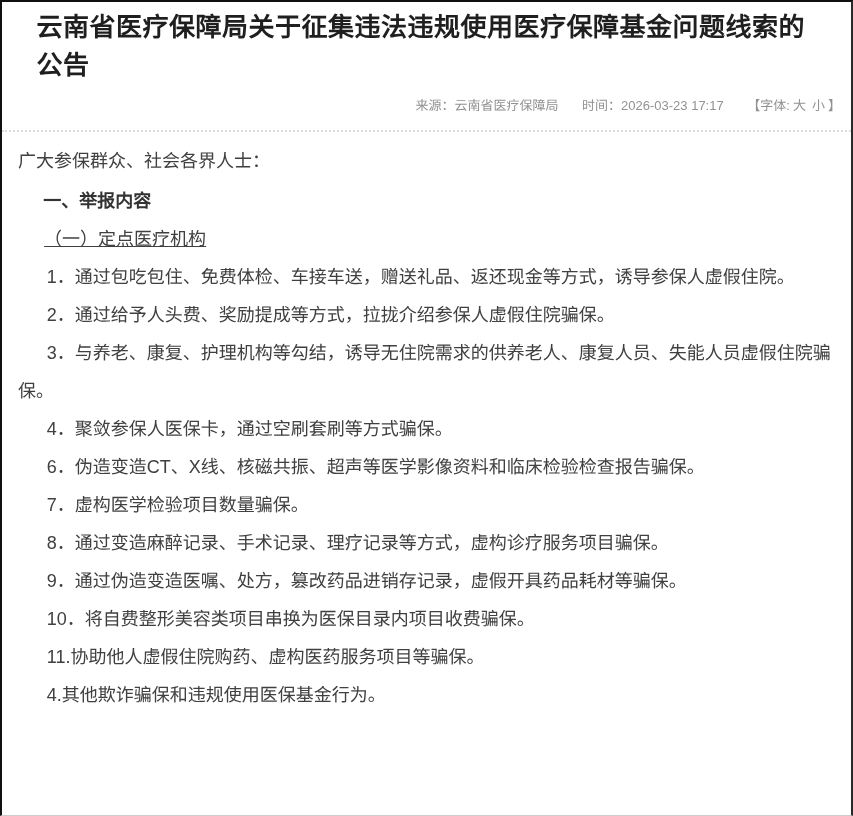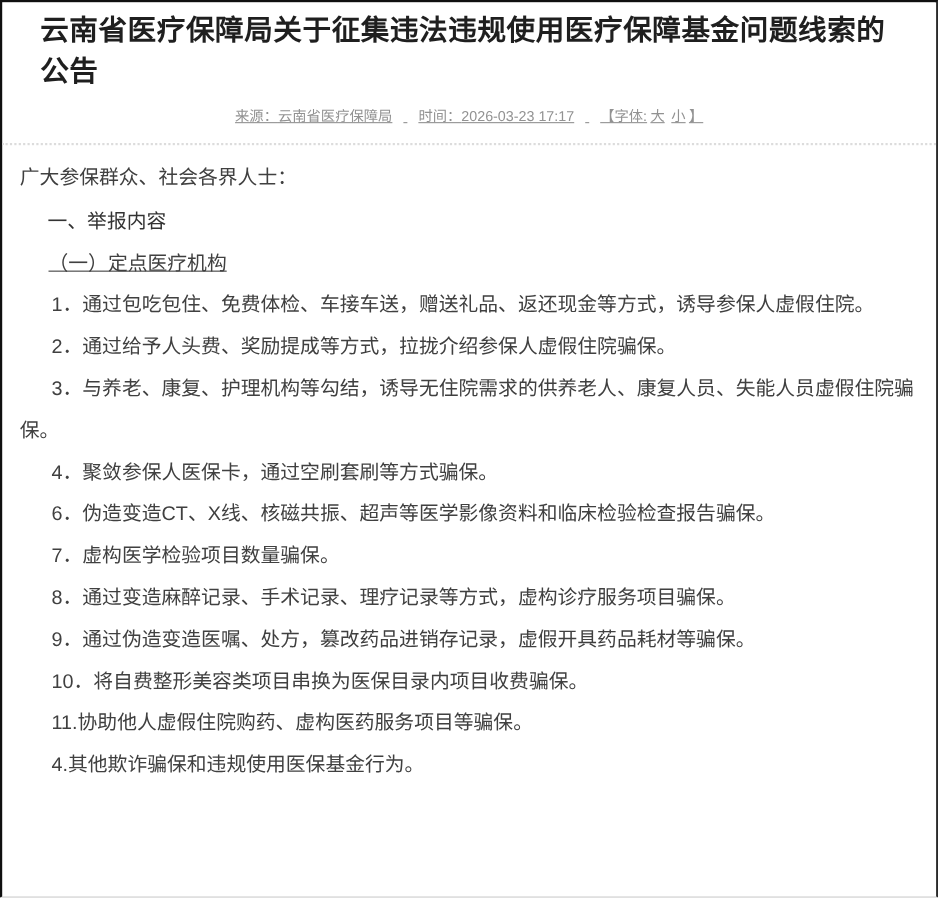--- a/index.html
+++ b/index.html
@@ -24,25 +24,24 @@
     margin: 0 auto;
     text-align: left;
     font-size: 26px;
     line-height: 38px;
     font-weight: bold;
     color: #1f1f1f;
     letter-spacing: 0.5px;
   }
   .doc-meta {
     margin-top: 12px;
-    text-align: center;
+    text-align: right;
     font-size: 13px;
     color: #929292;
     line-height: 20px;
-    text-decoration: underline;
   }
   .doc-meta .meta-group { margin: 0 10px; }
   .doc-meta .font-size-btn {
     cursor: pointer;
     color: #929292;
     margin: 0 3px;
   }
   .divider {
     margin-top: 14px;
     border-top: 2px dotted #dcdcdc;
@@ -51,21 +50,21 @@
 
   
   .article {
     padding: 10px 16px 0 16px;
     color: #404040;
     font-size: 18px;
   }
   .article p { margin: 0; line-height: 38px; }
   .greeting { text-indent: 0; }
   .lead-paragraph { text-indent: 2em; margin-top: 2px !important; }
-  .section-heading { font-weight: normal; color: #333333; text-indent: 1.4em; margin-top: 2px !important; }
+  .section-heading { font-weight: bold; color: #333333; text-indent: 1.4em; margin-top: 2px !important; }
   .subsection-heading { text-indent: 1.45em; text-decoration: underline; }
   .report-item { text-indent: 1.6em; }
 </style>
 </head>
 <body>
 
 <div class="page">
 
   <div class="doc-header">
     <h1 class="doc-title">云南省医疗保障局关于征集违法违规使用医疗保障基金问题线索的公告</h1>

